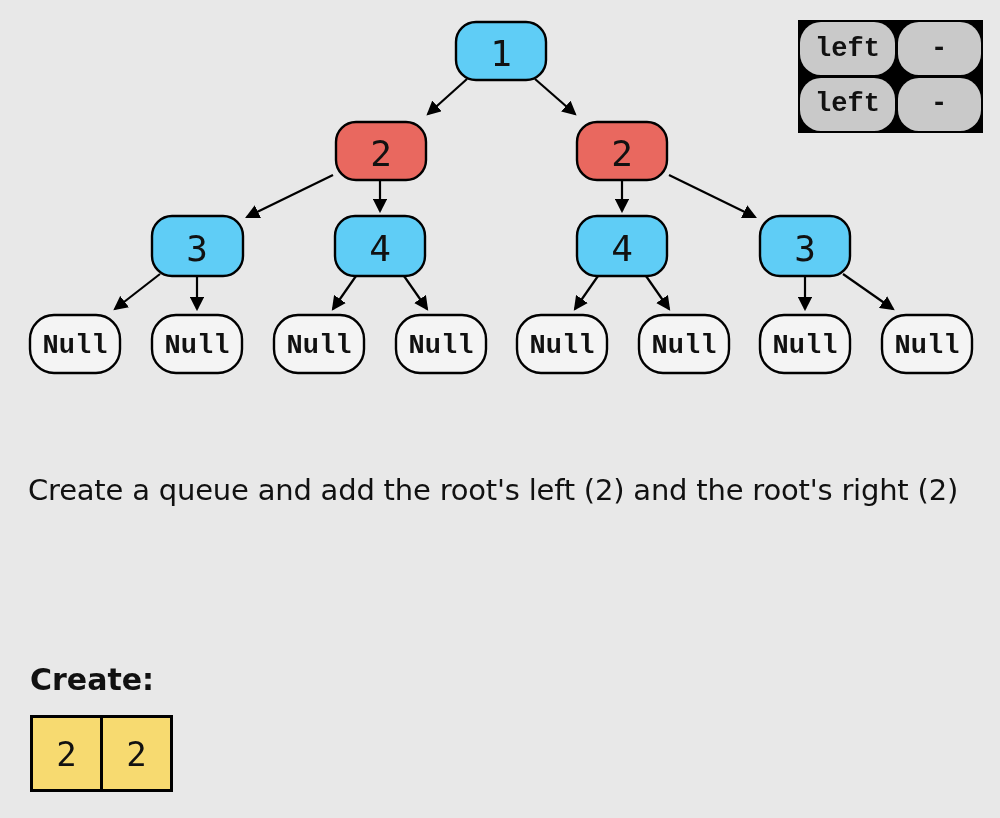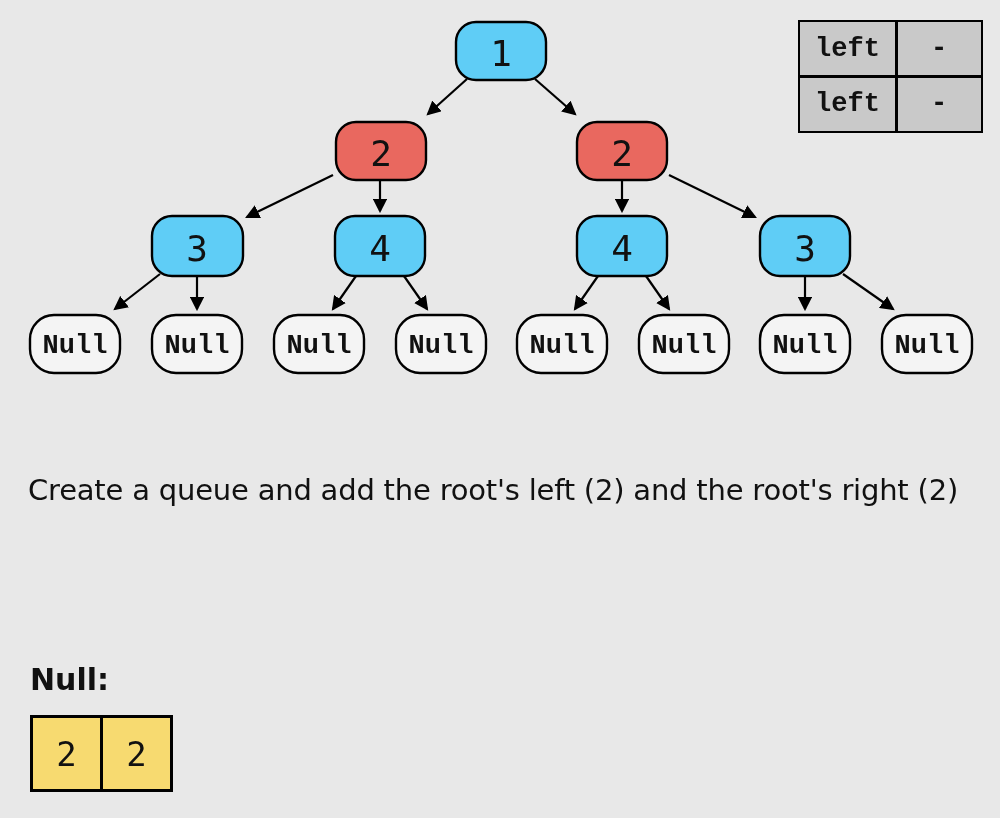--- a/index.html
+++ b/index.html
@@ -36,21 +36,21 @@
   .state-table{
     position:absolute; left:798px; top:20px;
     border:2.5px solid #000;
     display:grid; grid-template-columns:95px 83px; grid-auto-rows:53px;
     background:#000; gap:2.5px;
     font-family:"Liberation Mono","DejaVu Sans Mono",monospace;
     font-size:27px; font-weight:bold;
   }
   .state-cell{
     background:var(--table-cell);
-    display:flex;align-items:center;justify-content:center;
+    display:flex;align-items:center;justify-content:center;border-radius:21px;
   }
   
   .caption{
     position:absolute; left:28px; top:471px;
     font-size:29px; line-height:38px; letter-spacing:-0.2px;
     white-space:nowrap;
   }
   
   .queue-label{
     position:absolute; left:30px; top:662px;
@@ -164,17 +164,17 @@
   <div class="state-cell">left</div>
   <div class="state-cell">-</div>
   <div class="state-cell">left</div>
   <div class="state-cell">-</div>
 </div>
 
 <div class="caption">
   <div>Create a queue and add the root's left (2) and the root's right (2)</div>
 </div>
 
-<div class="queue-label">Null:</div>
+<div class="queue-label">Create:</div>
 <div class="queue-boxes">
   <div class="queue-cell">2</div>
   <div class="queue-cell">2</div>
 </div>
 
 </body></html>

